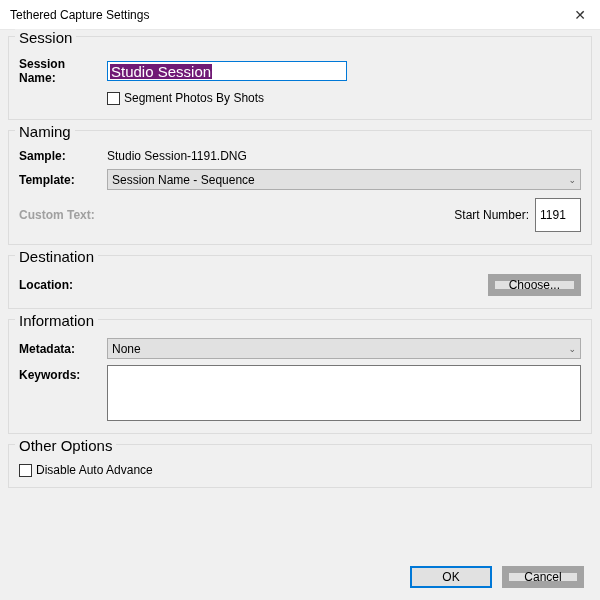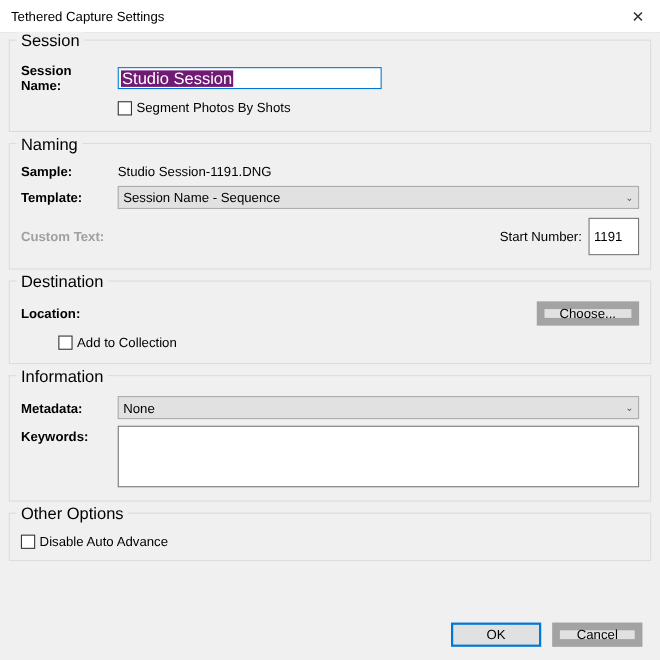--- a/index.html
+++ b/index.html
@@ -208,27 +208,20 @@
     </div>
   </div>
 
   <div class="gb">
     <div class="gb-legend">Destination</div>
     <div class="row">
       <div class="lbl">Location:</div>
       <div class="spacer"></div>
       <button class="btn">Choose...</button>
     </div>
-    <div class="row" style="margin-top:8px;">
-      <div style="width:34px;"></div>
-      <label class="checkbox">
-        <span class="box"></span>
-        <span class="lblc">Add to Collection</span>
-      </label>
-    </div>
   </div>
 
   <div class="gb">
     <div class="gb-legend">Information</div>
     <div class="row">
       <div class="lbl">Metadata:</div>
       <div class="dd">
         <span class="dd-text">None</span>
         <span class="chev">⌄</span>
       </div>

